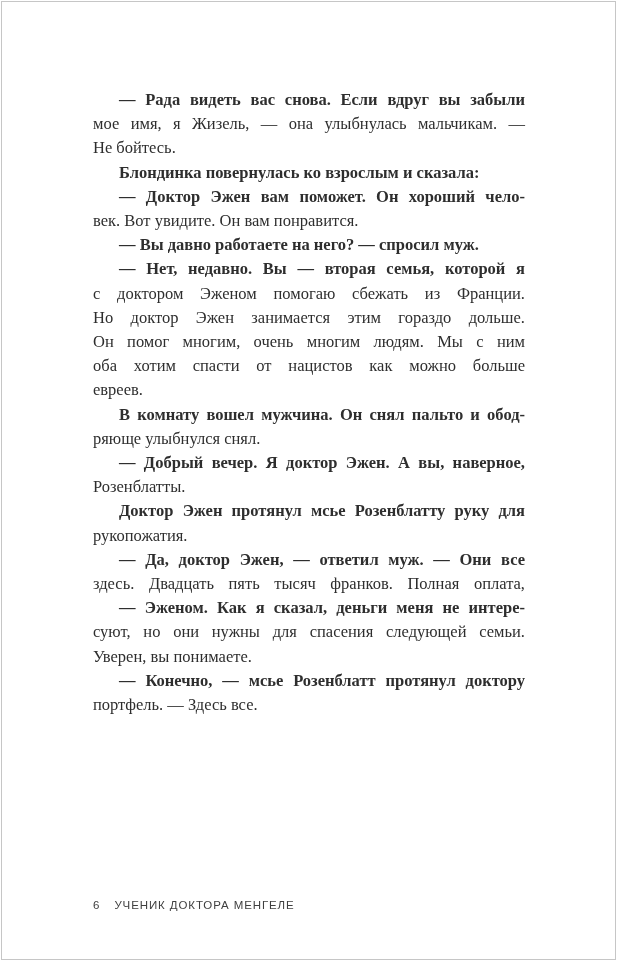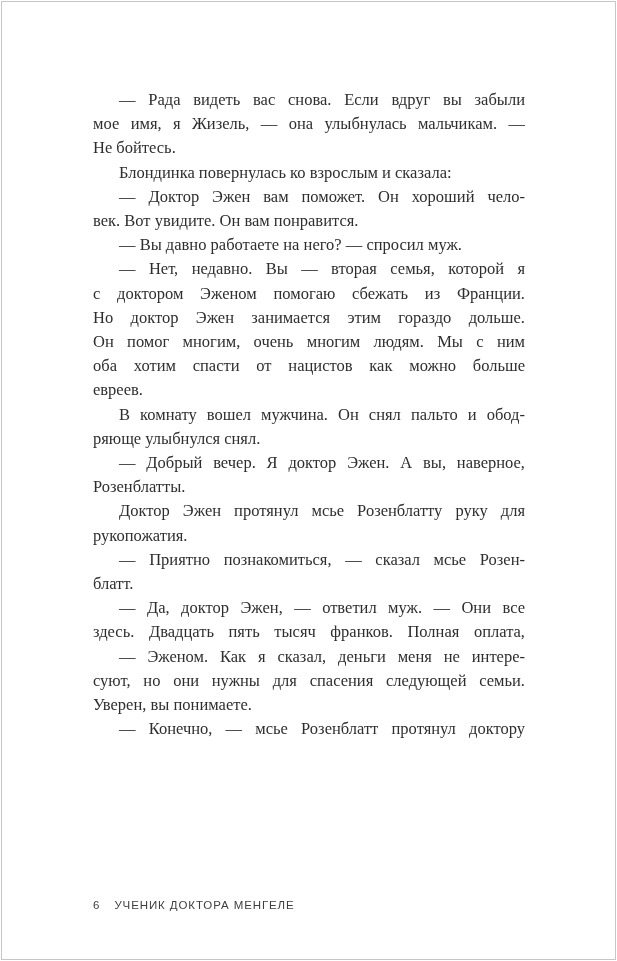--- a/index.html
+++ b/index.html
@@ -33,20 +33,21 @@
   }
   .line {
     font-size: 16.5px;
     line-height: 24.2px;
     text-align: justify;
     text-align-last: justify;
     white-space: normal;
   }
   .line.para-start {
     text-indent: 26px;
+    font-weight: bold;
   }
   .line.para-end {
     text-align-last: left;
   }
   .footer {
     position: absolute;
     left: 93px;
     top: 899px;
     display: flex;
     align-items: baseline;
@@ -95,33 +96,30 @@
     </div>
     <div class="paragraph">
       <div class="line para-start">— Добрый вечер. Я доктор Эжен. А вы, наверное,</div>
       <div class="line para-end">Розенблатты.</div>
     </div>
     <div class="paragraph">
       <div class="line para-start">Доктор Эжен протянул мсье Розенблатту руку для</div>
       <div class="line para-end">рукопожатия.</div>
     </div>
     <div class="paragraph">
-      <div class="line para-start">— Приятно познакомиться, — сказал мсье Розен-</div>
-      <div class="line para-end">блатт.</div>
-    </div>
-    <div class="paragraph">
       <div class="line para-start">— Да, доктор Эжен, — ответил муж. — Они все</div>
       <div class="line">здесь. Двадцать пять тысяч франков. Полная оплата,</div>
     </div>
     <div class="paragraph">
       <div class="line para-start">— Эженом. Как я сказал, деньги меня не интере-</div>
       <div class="line">суют, но они нужны для спасения следующей семьи.</div>
       <div class="line para-end">Уверен, вы понимаете.</div>
     </div>
     <div class="paragraph">
       <div class="line para-start">— Конечно, — мсье Розенблатт протянул доктору</div>
+      <div class="line para-end">портфель. — Здесь все.</div>
     </div>
   </div>
 
 <div class="footer">
   <span class="page-number">6</span>
   <span class="running-title">УЧЕНИК ДОКТОРА МЕНГЕЛЕ</span>
 </div>
 
 </body></html>

